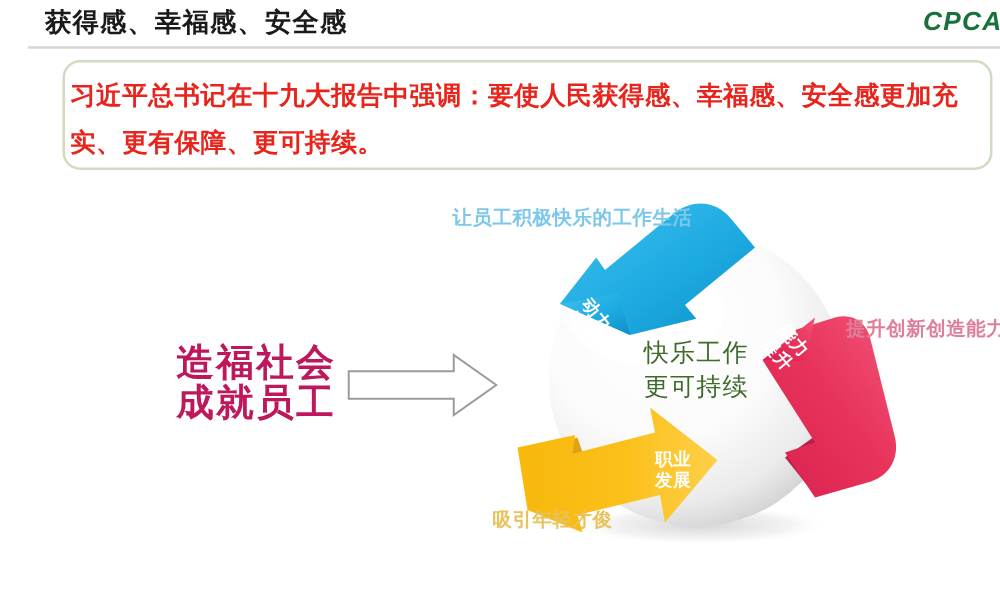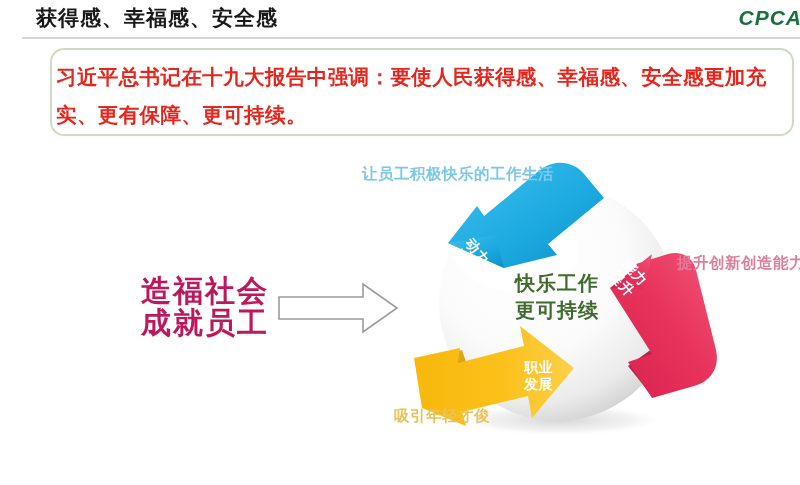--- a/index.html
+++ b/index.html
@@ -112,21 +112,21 @@
   }
   #label-top    { left: 10px;  top: 6px;   color: #7dc8ea; text-align: right; }
   #label-right  { left: 325px; top: 95px;  color: #dd7f99; }
   #label-bottom { left: 42px;  top: 248px; color: #e8c35c; }
 
   #center-text {
     position: absolute;
     left: 140px; top: 112px;
     width: 130px;
     font-size: 20px;
-    font-weight: bold;
+    font-weight: normal;
     color: #3f6b2c;
     line-height: 27px;
     text-align: center;
     letter-spacing: 1px;
   }
 
   .arrow-caption {
     position: absolute;
     font-size: 14px;
     font-weight: bold;

